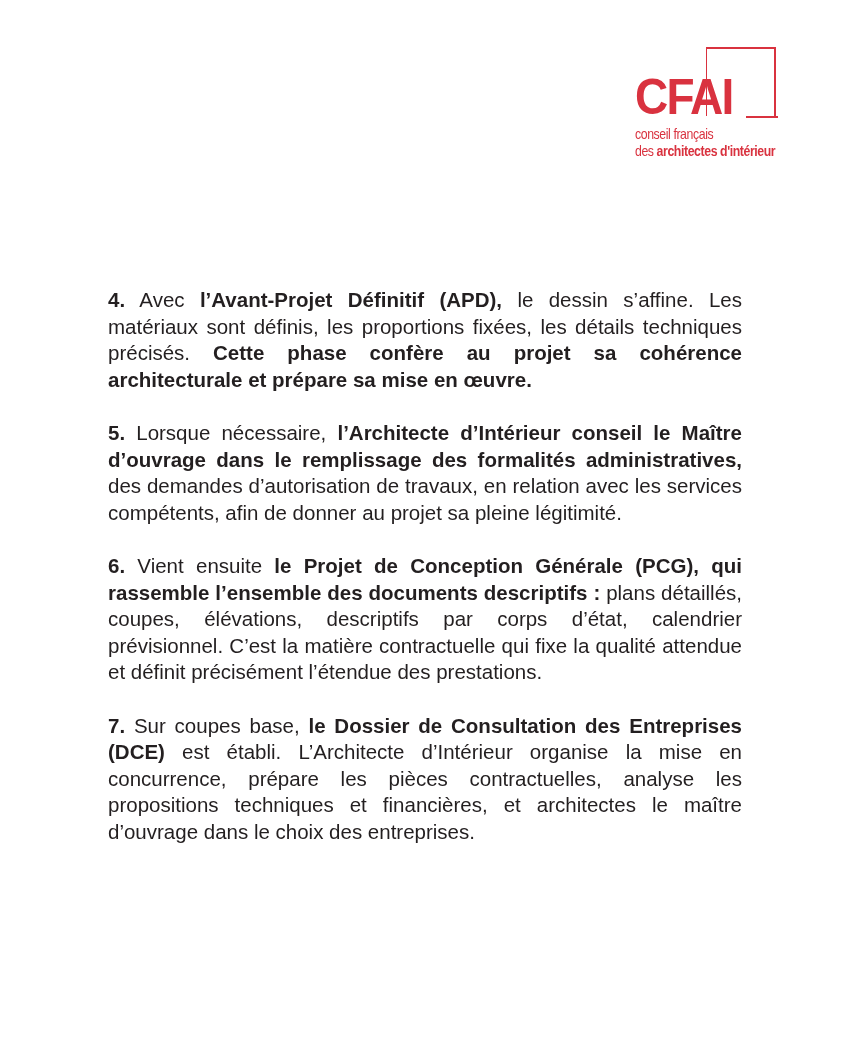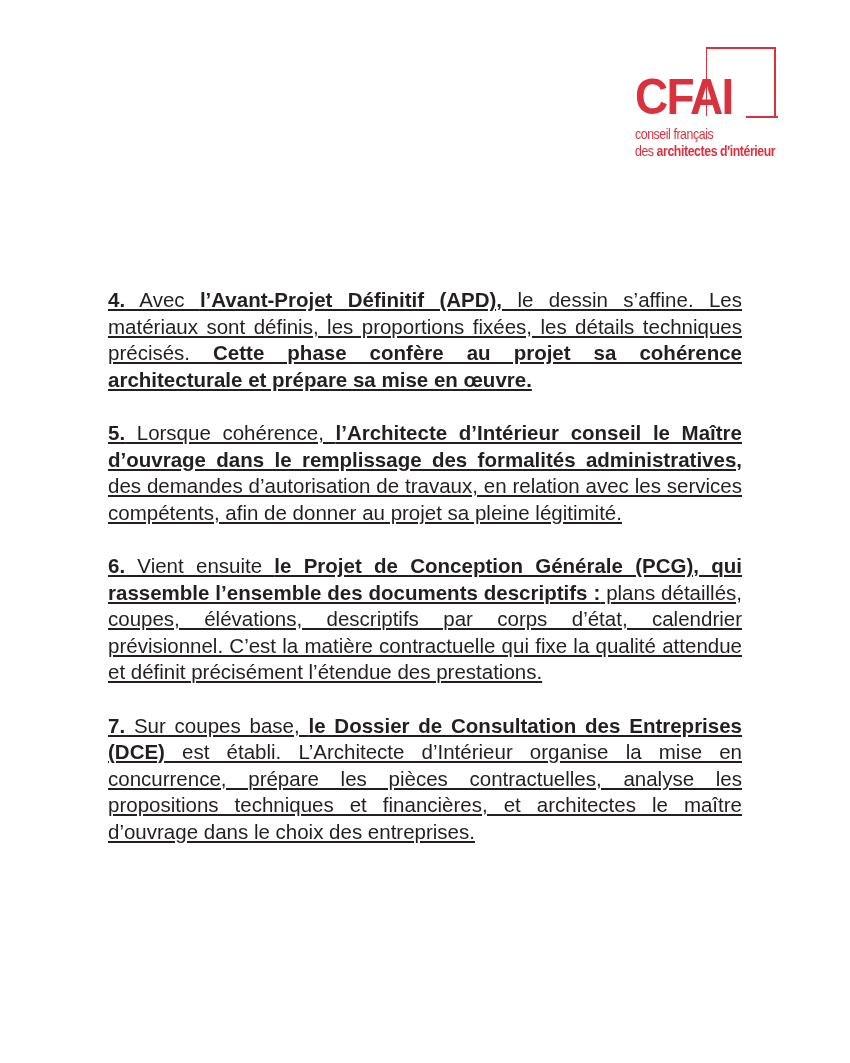--- a/index.html
+++ b/index.html
@@ -74,21 +74,20 @@
       position: absolute;
       left: 108px;
       top: 287px;
       width: 634px;
       font-size: 20.5px;
       line-height: 26.5px;
       text-align: justify;
     }
     .content p {
       margin: 0 0 27px 0;
-      text-decoration: underline;
     }
     .content b {
       font-weight: bold;
     }
   </style>
 </head>
 <body>
 
 <div class="logo">
   <div class="logo-frame"></div>
@@ -98,21 +97,21 @@
     <div>conseil français</div>
     <div><span>des </span><b>architectes d'intérieur</b></div>
   </div>
 </div>
 
 <div class="content">
   <p>
     <b>4.</b><span> Avec </span><b>l’Avant-Projet Définitif (APD),</b><span> le dessin s’affine. Les matériaux sont définis, les proportions fixées, les détails techniques précisés. </span><b>Cette phase confère au projet sa cohérence architecturale et prépare sa mise en œuvre.</b>
   </p>
   <p>
-    <b>5.</b><span> Lorsque cohérence, </span><b>l’Architecte d’Intérieur conseil le Maître d’ouvrage dans le remplissage des formalités administratives,</b><span> des demandes d’autorisation de travaux, en relation avec les services compétents, afin de donner au projet sa pleine légitimité.</span>
+    <b>5.</b><span> Lorsque nécessaire, </span><b>l’Architecte d’Intérieur conseil le Maître d’ouvrage dans le remplissage des formalités administratives,</b><span> des demandes d’autorisation de travaux, en relation avec les services compétents, afin de donner au projet sa pleine légitimité.</span>
   </p>
   <p>
     <b>6.</b><span> Vient ensuite </span><b>le Projet de Conception Générale (PCG), qui rassemble l’ensemble des documents descriptifs :</b><span> plans détaillés, coupes, élévations, descriptifs par corps d’état, calendrier prévisionnel. C’est la matière contractuelle qui fixe la qualité attendue et définit précisément l’étendue des prestations.</span>
   </p>
   <p>
     <b>7.</b><span> Sur coupes base, </span><b>le Dossier de Consultation des Entreprises (DCE)</b><span> est établi. L’Architecte d’Intérieur organise la mise en concurrence, prépare les pièces contractuelles, analyse les propositions techniques et financières, et architectes le maître d’ouvrage dans le choix des entreprises.</span>
   </p>
 </div>
 
 </body></html>

